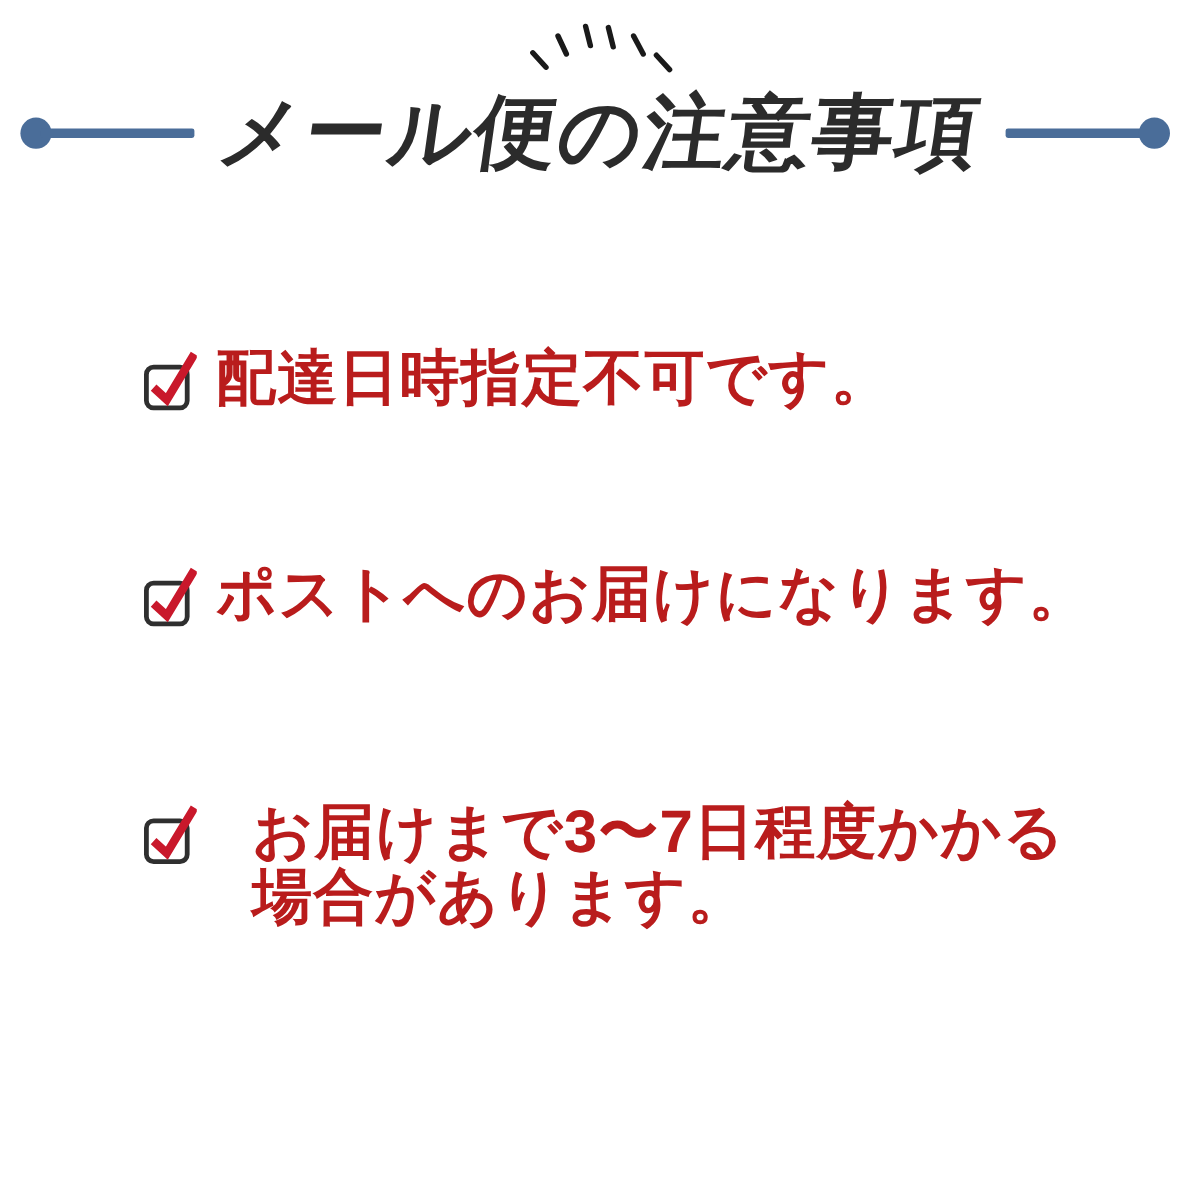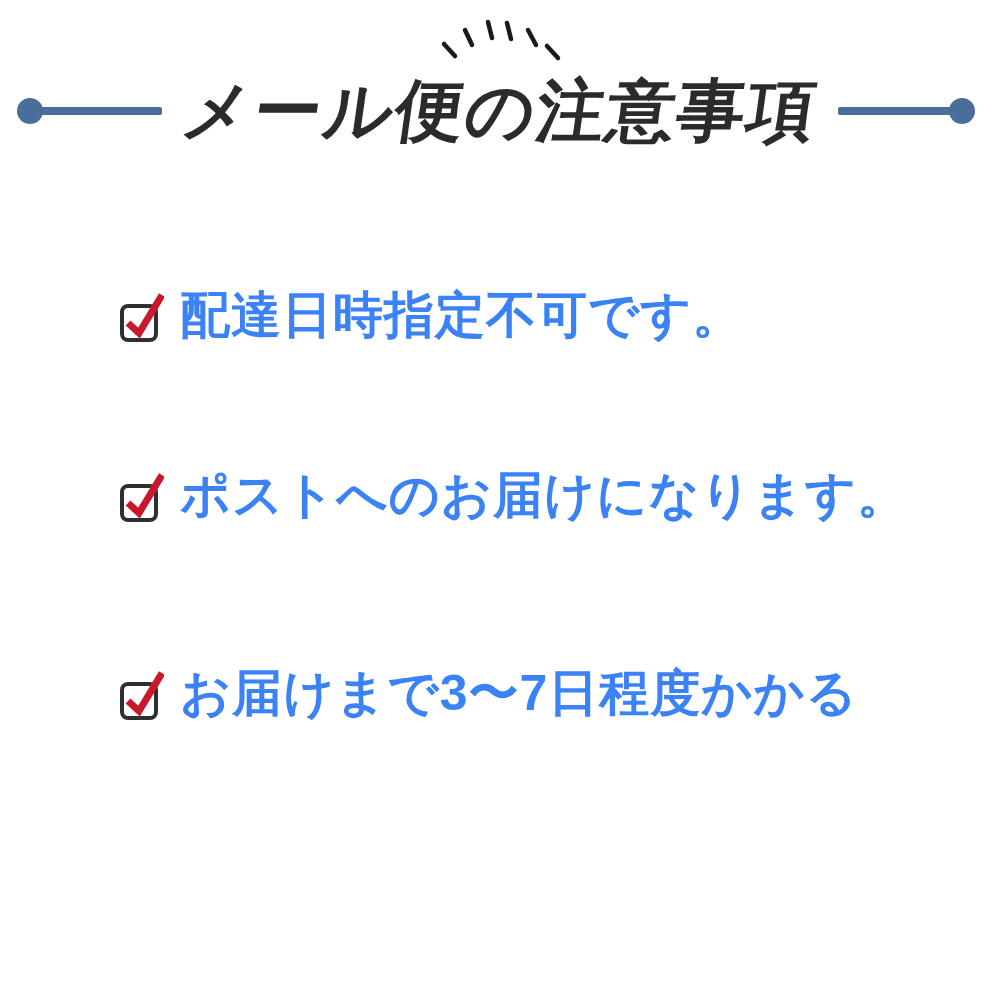--- a/index.html
+++ b/index.html
@@ -57,34 +57,34 @@
 
   
   .notice-item {
     position: absolute;
     left: 118px;
     display: flex;
     align-items: flex-start;
   }
   .notice-item.item-1 { top: 288px; }
   .notice-item.item-2 { top: 468px; text-align: center; }
-  .notice-item.item-3 { top: 666px; }
+  .notice-item.item-3 { top: 666px; gap: 30px; }
 
   .checkbox-icon {
     flex: 0 0 auto;
     width: 46px; height: 52px;
     margin-top: 2px;
   }
   .item-text {
     margin-left: 16px;
     font-size: 50px;
     line-height: 1.08;
     font-weight: 800;
     letter-spacing: 1px;
-    color: #3b82f6;
+    color: #b91c1c;
     white-space: nowrap;
   }
   .item-text .line { display: block; }
 </style>
 </head>
 <body>
 
 <div class="canvas">
 
   <svg class="burst" viewBox="0 0 126 48" xmlns="http://www.w3.org/2000/svg">
@@ -126,16 +126,17 @@
     </div>
   </div>
 
   <div class="notice-item item-3">
     <svg class="checkbox-icon" viewBox="0 0 46 52" xmlns="http://www.w3.org/2000/svg">
       <rect x="4" y="16" width="34" height="34" rx="6" fill="none" stroke="#2f2f2f" stroke-width="4"></rect>
       <path d="M10 33 L21 43 L44 5" fill="none" stroke="#c9182b" stroke-width="7"></path>
     </svg>
     <div class="item-text">
       <span class="line">お届けまで3〜7日程度かかる</span>
+      <span class="line">場合があります。</span>
     </div>
   </div>
 
 </div>
 
 </body></html>

